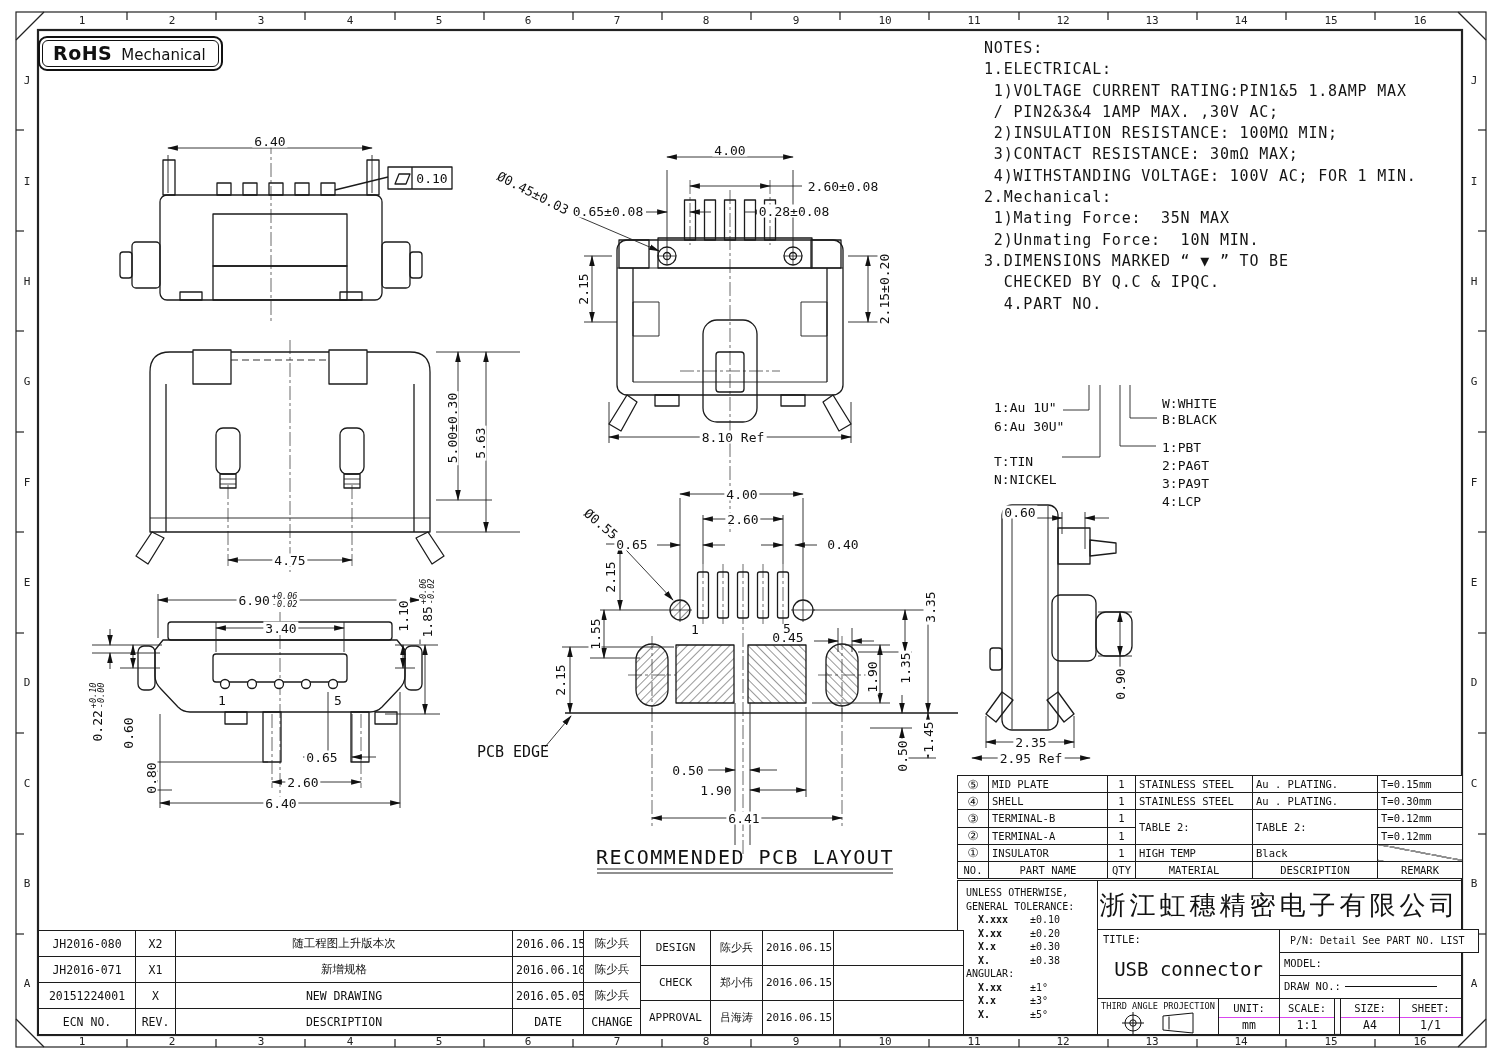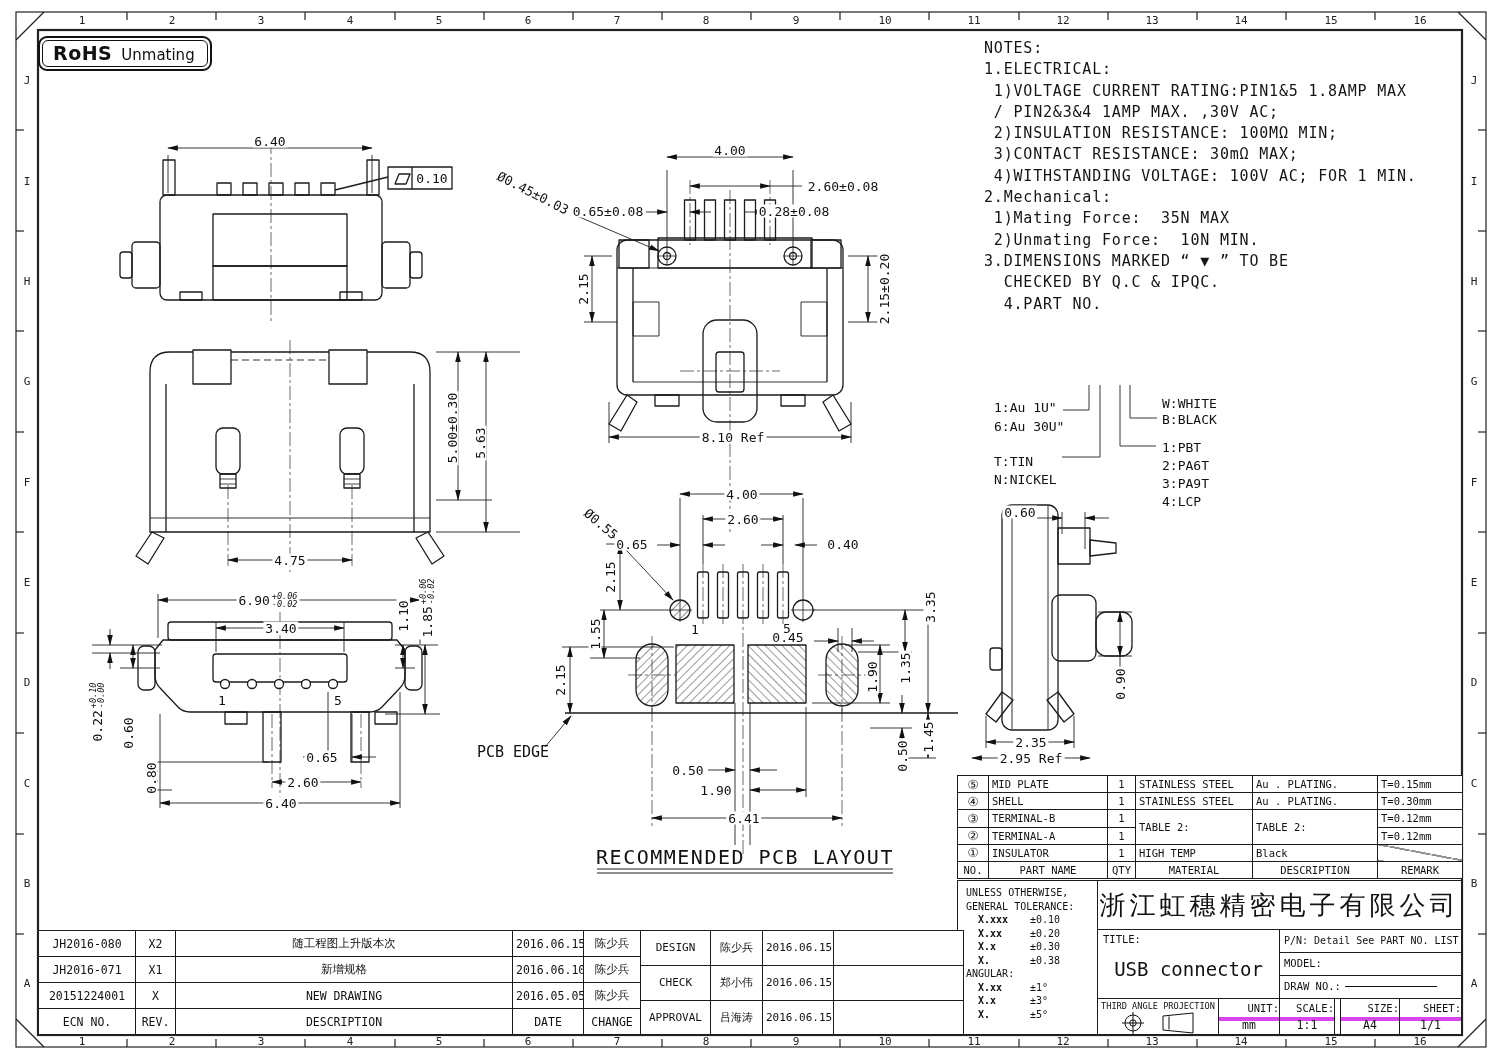--- a/index.html
+++ b/index.html
@@ -41,27 +41,27 @@
   
   .tb{position:absolute;left:957px;top:880px;width:505px;height:155px}
   .tb .cell{position:absolute;border:1px solid #1c1c1c;box-sizing:border-box;background:#fff}
   .tol{left:0;top:0;width:141px;height:155px;padding:5px 0 0 8px;font-size:10px;line-height:13.5px}
   .tol .r{display:flex}
   .tol .r b{font-weight:bold;width:52px}
   .company{left:140px;top:0;width:365px;height:50px;display:flex;align-items:center;justify-content:center;font:26px "DejaVu Sans",sans-serif;letter-spacing:4px}
   .titlecell{left:140px;top:49px;width:183px;height:70px}
   .titlecell .lab{position:absolute;left:5px;top:3px;font-size:10.5px}
   .titlecell .val{position:absolute;left:0;right:0;top:28px;text-align:center;font-size:19px}
-  .pn{left:322px;top:49px;width:183px;height:24px;font-size:10px;padding:5px 0 0 4px}
+  .pn{left:322px;top:49px;width:200px;height:24px;font-size:10px;padding:5px 0 0 10px}
   .model{left:322px;top:72px;width:183px;height:24px;font-size:10.5px;padding:4px 0 0 4px}
   .drawno{left:322px;top:95px;width:183px;height:24px;font-size:10.5px;padding:4px 0 0 4px}
   .drawno .rule{display:inline-block;width:92px;border-top:1px solid #111;vertical-align:3px;margin-left:4px}
   .proj{left:140px;top:118px;width:122px;height:37px}
   .proj .lab{position:absolute;left:0;right:0;top:2px;text-align:center;font-size:8.6px}
-  .kv .lab{position:absolute;left:0;right:0;top:0;height:18px;line-height:18px;text-align:right;font-size:10.5px;border-bottom:4px solid #d946ef}
+  .kv .lab{position:absolute;left:0;right:0;top:0;height:18px;line-height:18px;text-align:center;font-size:10.5px;border-bottom:1px solid #d946ef}
   .kv .val{position:absolute;left:0;right:0;bottom:2px;text-align:center;font-size:11.5px}
   .unit{left:261px;top:118px;width:62px;height:37px}
   .scale{left:322px;top:118px;width:56px;height:37px}
   .size{left:383px;top:118px;width:60px;height:37px}
   .sheetc{left:442px;top:118px;width:63px;height:37px}
 </style>
 </head>
 <body>
 
 <div class="sheet">
@@ -456,21 +456,21 @@
     <b class="zone" style="left:1474px;top:482px">F</b>
     <b class="zone" style="left:1474px;top:582px">E</b>
     <b class="zone" style="left:1474px;top:682px">D</b>
     <b class="zone" style="left:1474px;top:783px">C</b>
     <b class="zone" style="left:1474px;top:883px">B</b>
     <b class="zone" style="left:1474px;top:983px">A</b>
 
 <div class="rohs">
   <div class="inner">
     <span class="b1">RoHS</span>
-    <span class="b2">Unmating</span>
+    <span class="b2">Mechanical</span>
   </div>
 </div>
 
 <div class="notes">
   <div class="note-line">NOTES:</div>
   <div class="note-line">1.ELECTRICAL:</div>
   <div class="note-line"> 1)VOLTAGE CURRENT RATING:PIN1&amp;5 1.8AMP MAX</div>
   <div class="note-line"> / PIN2&amp;3&amp;4 1AMP MAX. ,30V AC;</div>
   <div class="note-line"> 2)INSULATION RESISTANCE: 100MΩ MIN;</div>
   <div class="note-line"> 3)CONTACT RESISTANCE: 30mΩ MAX;</div>

